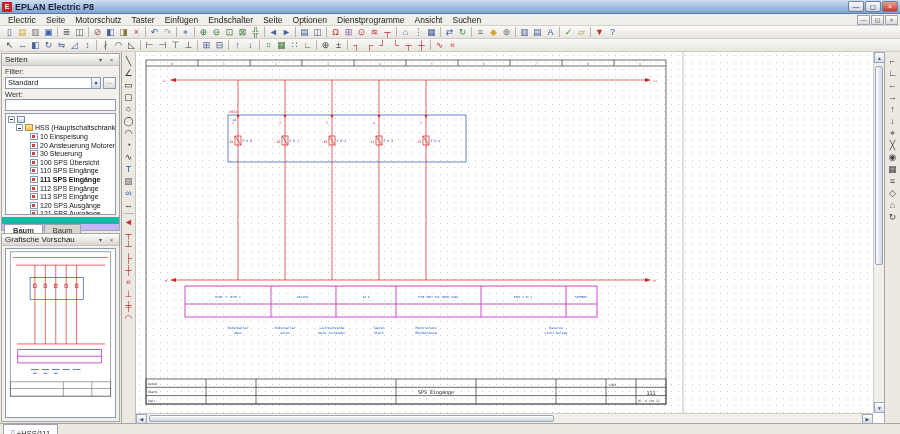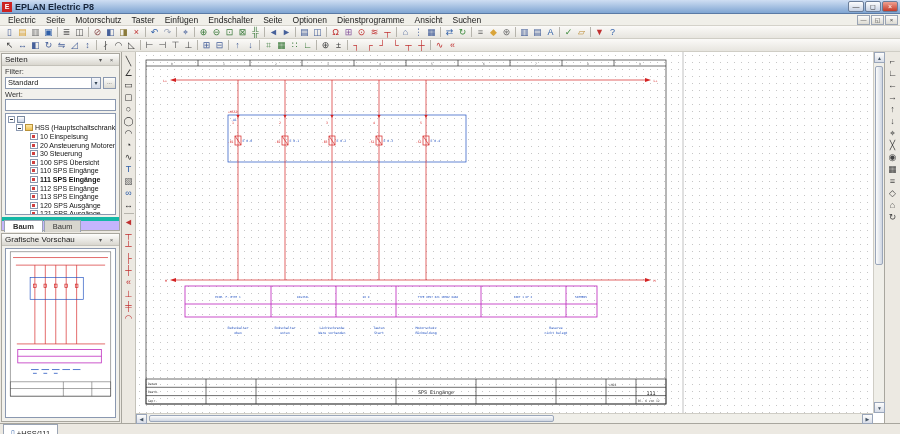--- a/index.html
+++ b/index.html
@@ -45,21 +45,21 @@
   .trow{display:flex;align-items:center;height:8.6px;font-size:7px;color:#111;white-space:nowrap}
   .trow.lvl0{padding-left:2px}.trow.lvl1{padding-left:10px}.trow.lvl2{padding-left:24px}
   .trow.sel .tlabel{font-weight:bold}
   .exp{width:7px;height:7px;border:1px solid #8a98b0;background:#fff;margin-right:2px;position:relative;flex:0 0 auto}
   .exp::before{content:"";position:absolute;left:1px;right:1px;top:2.5px;height:1px;background:#333}
   .tic{width:8px;height:7px;display:inline-block;margin-right:2px;flex:0 0 auto}
   .tic.db{background:linear-gradient(#ffffff,#c9d4e6);border:1px solid #7a8aa0}
   .tic.fld{background:linear-gradient(#ffe9a8,#eec050);border:1px solid #b8923a}
   .tic.pg{background:#fff;border:1px solid #8a98b0;position:relative}
   .tic.pg::after{content:"";position:absolute;left:1px;top:1px;width:3px;height:3px;background:#d04040}
-  .side-tabs{height:13px;display:flex;align-items:center;padding-left:2px;background:#c4b5fd;border-top:4px solid #14b8a6}
+  .side-tabs{height:13px;display:flex;align-items:flex-start;padding-left:2px;background:#c4b5fd;border-top:7px solid #14b8a6}
   .side-tab{font-size:7.5px;padding:1px 8px;border:1px solid #9aa4b4;border-bottom:none;background:#d8d6ce;color:#333;margin-right:1px}
   .side-tab.active{background:#fff;font-weight:bold}
   .preview-body{flex:1;margin:2px 3px 3px;background:#fff;border:1px solid #8a98b0;overflow:hidden}
   .pv{width:100%;height:100%;display:block}
 
   
   .vstrip{display:flex;flex-direction:column;align-items:center;background:#ece9e2;padding-top:3px}
   .vstrip.left{width:14px;border-right:1px solid #c4c2ba}
   .vstrip.right{width:16px;border-left:1px solid #a8a69e}
 

